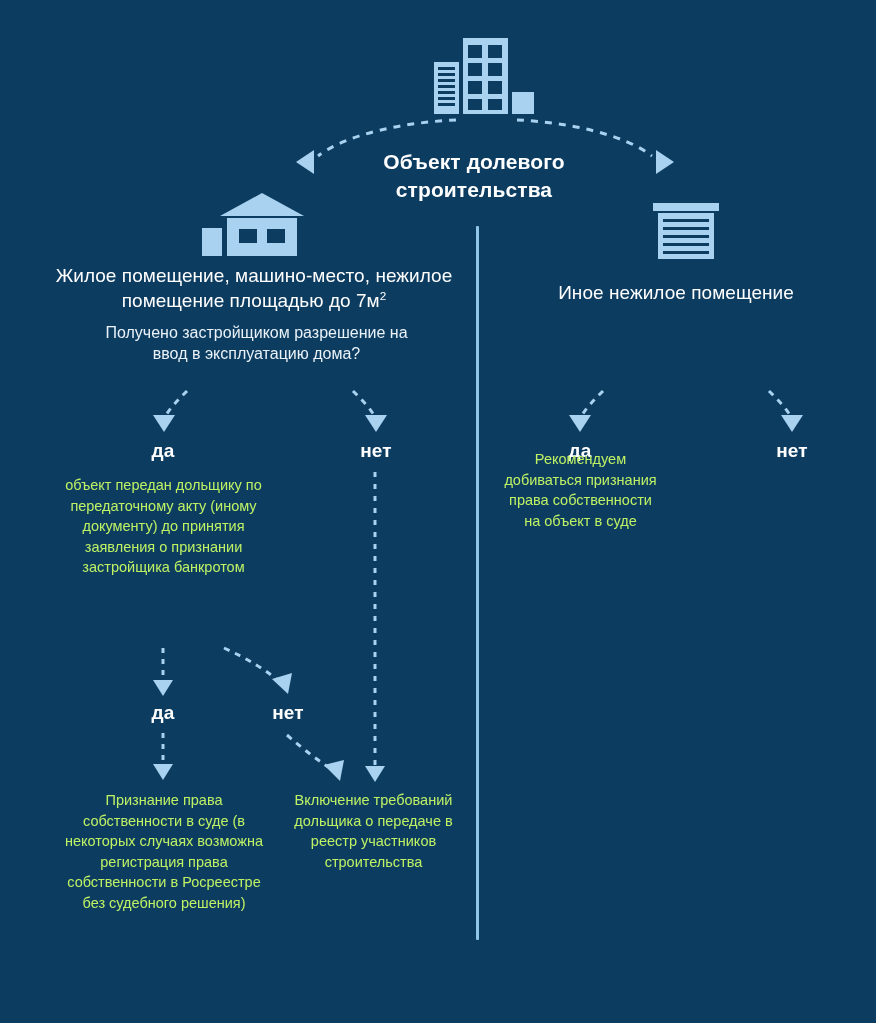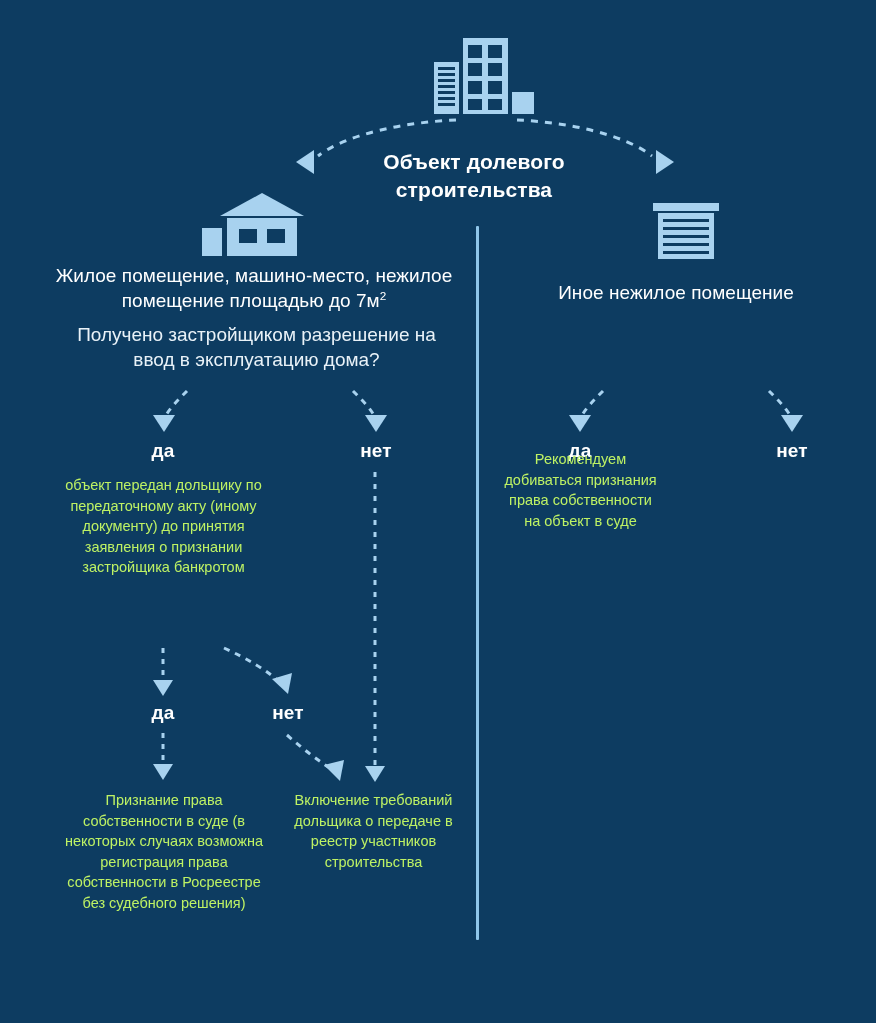--- a/index.html
+++ b/index.html
@@ -29,21 +29,21 @@
     font-size: 21px;
     font-weight: bold;
     letter-spacing: 0.1px;
   }
   .branch-heading {
     font-size: 19px;
     font-weight: normal;
     letter-spacing: 0.05px;
   }
   .question {
-    font-size: 19px;
+    font-size: 16px;
     font-weight: normal;
     color: #e9f2f8;
   }
   .answer {
     font-size: 19px;
     font-weight: bold;
     letter-spacing: 0.2px;
   }
   .body-text {
     font-size: 14.5px;

